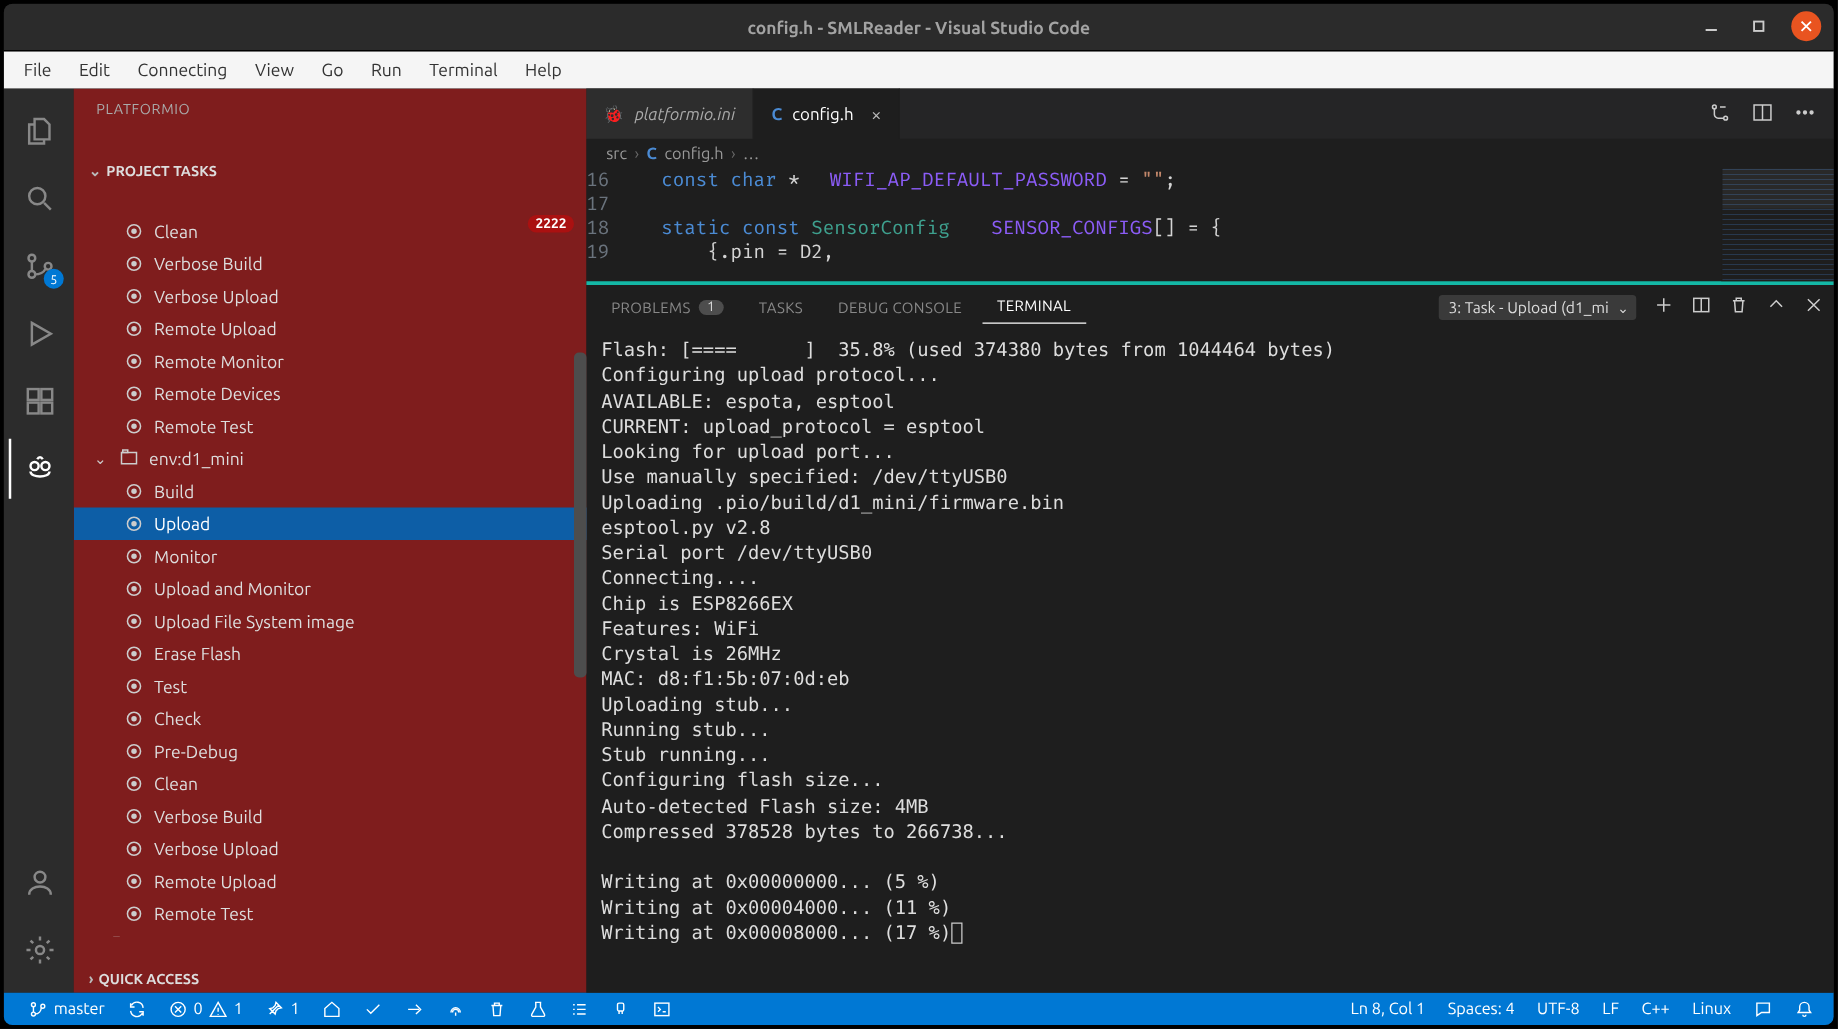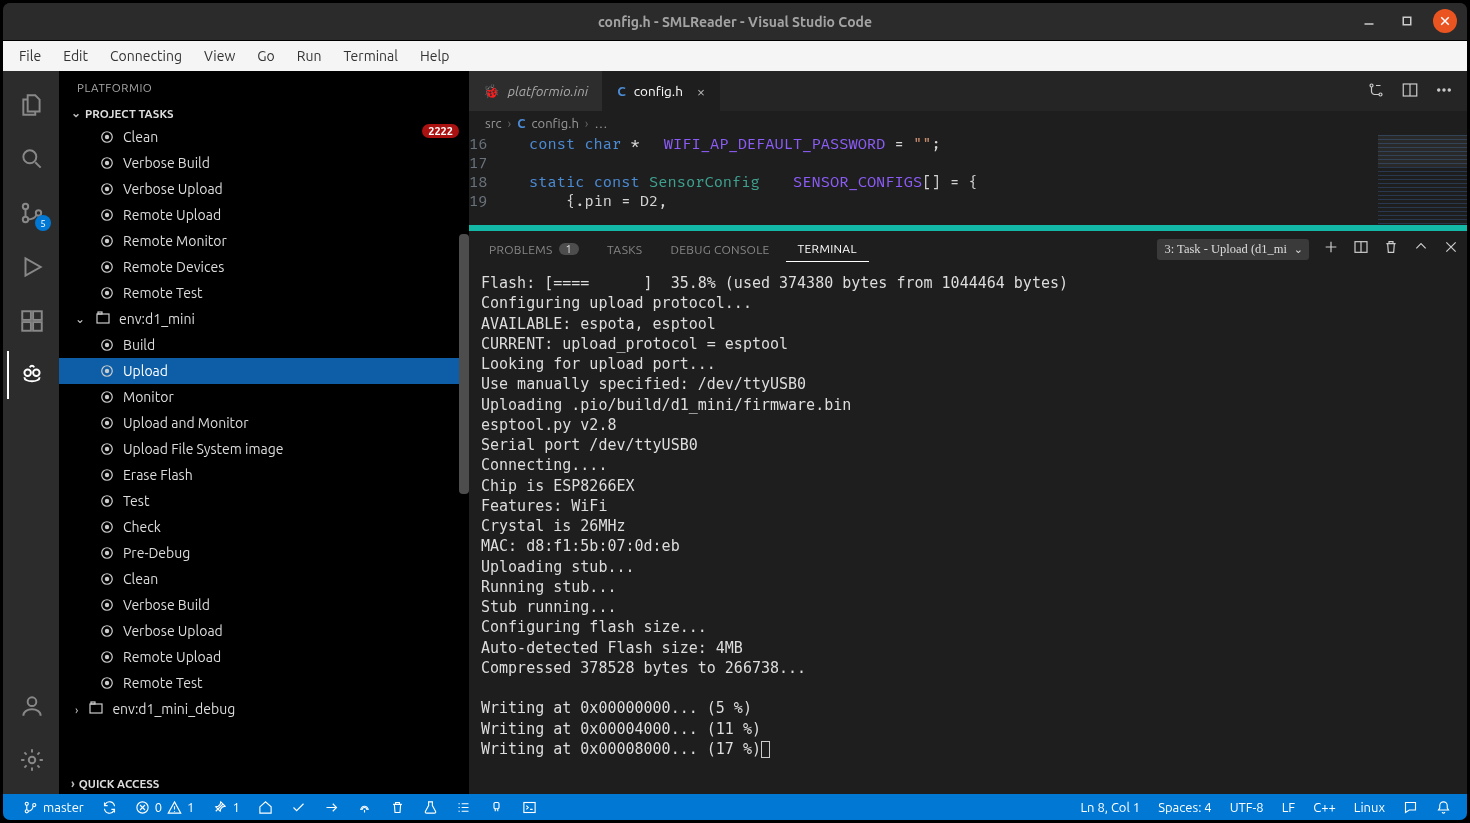--- a/index.html
+++ b/index.html
@@ -114,25 +114,26 @@
     margin-top: auto;
     display: flex;
     flex-direction: column;
     gap: 6px;
     padding-bottom: 10px;
   }
 
   
   .sidebar {
     width: 410px;
-    background: #000000;
+    background: #7f1d1d;
     display: flex;
     flex-direction: column;
     color: #ccc;
     position: relative;
+    gap: 24px;
   }
   .sidebar-header {
     padding: 10px 18px 8px;
     font-size: 11.5px;
     letter-spacing: 0.5px;
     color: #aaa;
   }
   .section-title {
     padding: 4px 12px;
     font-size: 11.5px;
@@ -264,21 +265,21 @@
   }
   .minimap-view { position: absolute; top: 0; left: 0; right: 0; height: 32px; background: rgba(255,255,255,0.05); }
   .minimap-dots { position: absolute; inset: 0; background:
     repeating-linear-gradient(#2e4a6e 0 1px, transparent 1px 4px); opacity: 0.6; }
 
   
   .panel {
     flex: 1;
     display: flex;
     flex-direction: column;
-    border-top: 6px solid #14b8a6;
+    border-top: 3px solid #14b8a6;
     background: #1e1e1e;
     min-height: 0;
   }
   .panel-tabs {
     height: 36px;
     display: flex;
     align-items: center;
     padding: 0 8px;
     gap: 4px;
     color: #888;
@@ -289,24 +290,23 @@
   .pbadge {
     background: #4d4d4d;
     color: #ddd;
     border-radius: 10px;
     padding: 0 7px;
     font-size: 11px;
   }
   .panel-right {
     margin-left: auto;
     display: flex;
-    align-items: center;
+    align-items: flex-start;
     gap: 14px;
     color: #ccc;
-    font-family: Liberation Serif, serif;
   }
   .panel-right svg { width: 16px; height: 16px; stroke: currentColor; fill: none; stroke-width: 1.8; }
   .term-select {
     background: #3a3a3a;
     color: #ddd;
     padding: 3px 22px 3px 8px;
     font-size: 12.5px;
     border-radius: 3px;
     position: relative;
   }

